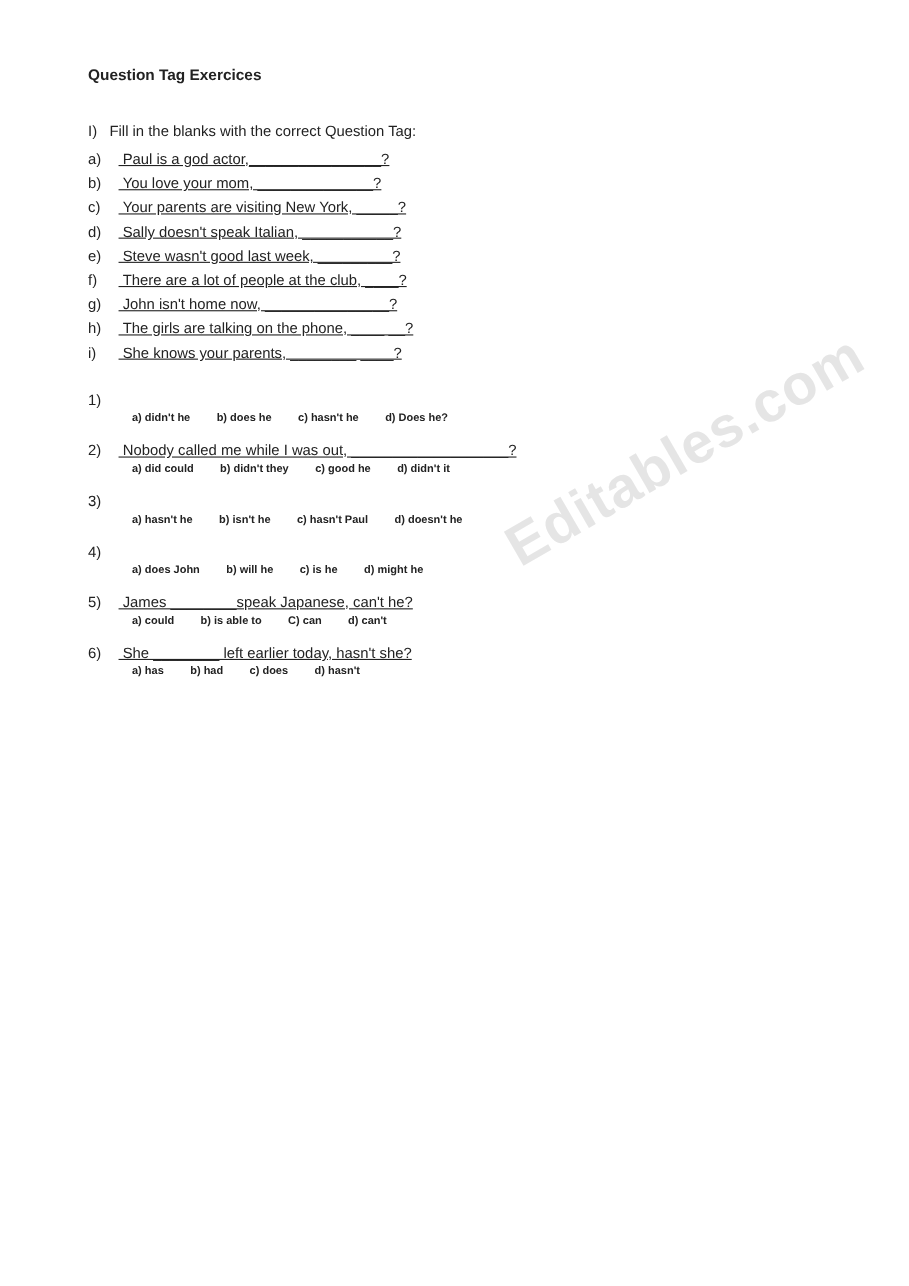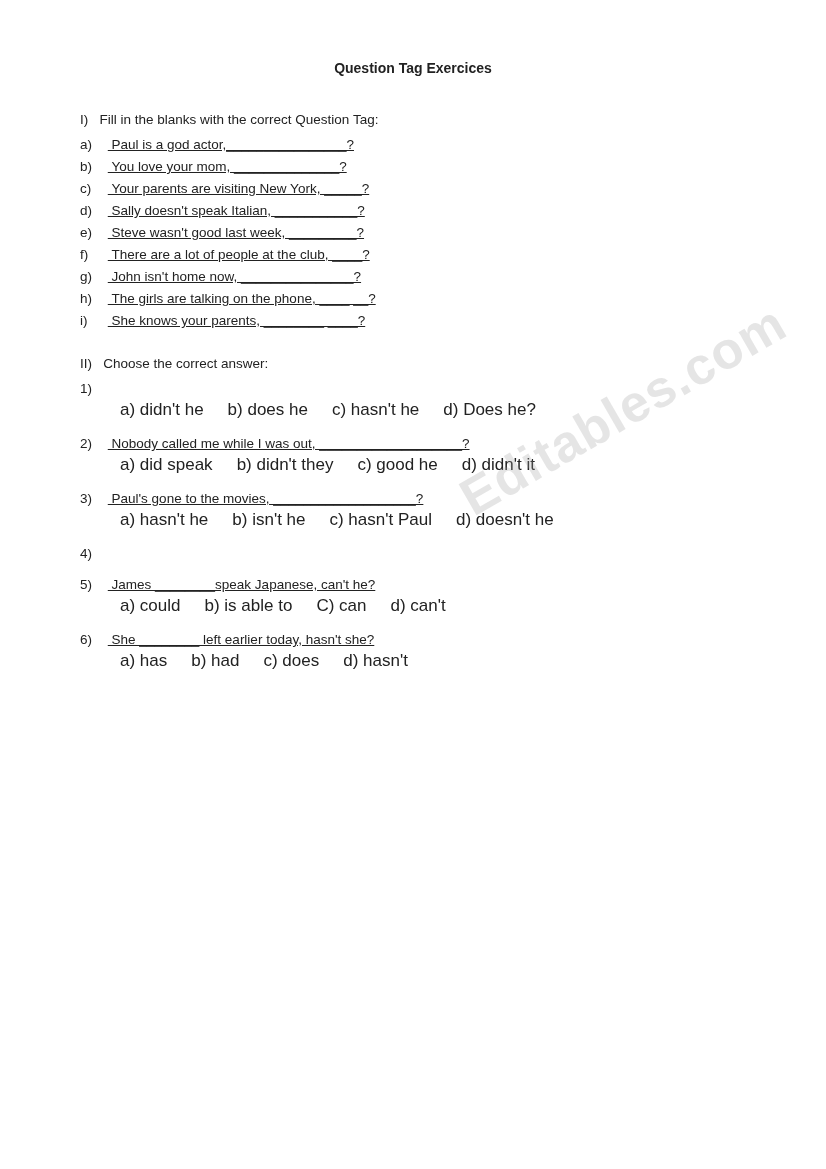--- a/index.html
+++ b/index.html
@@ -7,21 +7,20 @@
       background: #fff;
       font-family: Arial, sans-serif;
       font-size: 13.5px;
       color: #222;
       width: 826px;
       min-height: 1169px;
       padding: 60px 80px 60px 80px;
       position: relative;
     }
     .title {
-      text-align: center;
       font-weight: bold;
       font-size: 14px;
       margin-bottom: 36px;
     }
     .section {
       margin-bottom: 28px;
     }
     .section-header {
       font-size: 13.5px;
       margin-bottom: 10px;
@@ -41,21 +40,22 @@
     }
     .choices {
       margin-top: 4px;
       margin-left: 40px;
       font-size: 13.5px;
       display: flex;
       gap: 24px;
       flex-wrap: wrap;
     }
     .choice-item {
-      font-size: 17px;
+      font-size: 10px;
+      font-weight: bold;
     }
     .watermark {
       position: absolute;
       top: 380px;
       right: 20px;
       font-size: 52px;
       color: rgba(160,160,160,0.28);
       font-family: Arial, sans-serif;
       font-weight: bold;
       transform: rotate(-30deg);
@@ -88,54 +88,56 @@
       <div class="item"><span class="item-label">d)</span>&nbsp;<span class="item-text">&nbsp;Sally doesn't speak Italian, ___________?</span></div>
       <div class="item"><span class="item-label">e)</span>&nbsp;<span class="item-text">&nbsp;Steve wasn't good last week, _________?</span></div>
       <div class="item"><span class="item-label">f)</span>&nbsp;<span class="item-text">&nbsp;There are a lot of people at the club, ____?</span></div>
       <div class="item"><span class="item-label">g)</span>&nbsp;<span class="item-text">&nbsp;John isn't home now, _______________?</span></div>
       <div class="item"><span class="item-label">h)</span>&nbsp;<span class="item-text">&nbsp;The girls are talking on the phone, ____ __?</span></div>
       <div class="item"><span class="item-label">i)</span>&nbsp;<span class="item-text">&nbsp;She knows your parents, ________ ____?</span></div>
     </div>
 </div>
 
 <div class="section">
-  <div class="section-header">
-    <span>II)</span>&nbsp;&nbsp;
-    <span>Choose the correct answer:</span>
-  </div>
   <div id="section2-questions">
       <div class="multi-q">
         <div class="q-line item"><span class="item-label">1)</span>&nbsp;</div>
         <div class="choices">
           <span class="choice-item">a)  didn't he</span>
           <span class="choice-item">b) does he</span>
           <span class="choice-item">c) hasn't he</span>
           <span class="choice-item">d) Does he?</span>
         </div>
       </div>
       <div class="multi-q">
         <div class="q-line item"><span class="item-label">2)</span>&nbsp;<span class="item-text">&nbsp;Nobody called me while I was out, ___________________?</span></div>
         <div class="choices">
-          <span class="choice-item">a)  did speak</span>
+          <span class="choice-item">a)  did could</span>
           <span class="choice-item">b) didn't they</span>
           <span class="choice-item">c) good he</span>
           <span class="choice-item">d) didn't it</span>
         </div>
       </div>
       <div class="multi-q">
-        <div class="q-line item"><span class="item-label">3)</span>&nbsp;<span class="item-text">&nbsp;Paul's gone to the movies, ___________________?</span></div>
+        <div class="q-line item"><span class="item-label">3)</span>&nbsp;</div>
         <div class="choices">
           <span class="choice-item">a)  hasn't he</span>
           <span class="choice-item">b) isn't he</span>
           <span class="choice-item">c) hasn't Paul</span>
           <span class="choice-item">d) doesn't he</span>
         </div>
       </div>
       <div class="multi-q">
         <div class="q-line item"><span class="item-label">4)</span>&nbsp;</div>
+        <div class="choices">
+          <span class="choice-item">a)  does John</span>
+          <span class="choice-item">b) will he</span>
+          <span class="choice-item">c) is he</span>
+          <span class="choice-item">d) might he</span>
+        </div>
       </div>
       <div class="multi-q">
         <div class="q-line item"><span class="item-label">5)</span>&nbsp;<span class="item-text">&nbsp;James ________speak Japanese, can't he?</span></div>
         <div class="choices">
           <span class="choice-item">a)  could</span>
           <span class="choice-item">b) is able to</span>
           <span class="choice-item">C) can</span>
           <span class="choice-item">d) can't</span>
         </div>
       </div>

